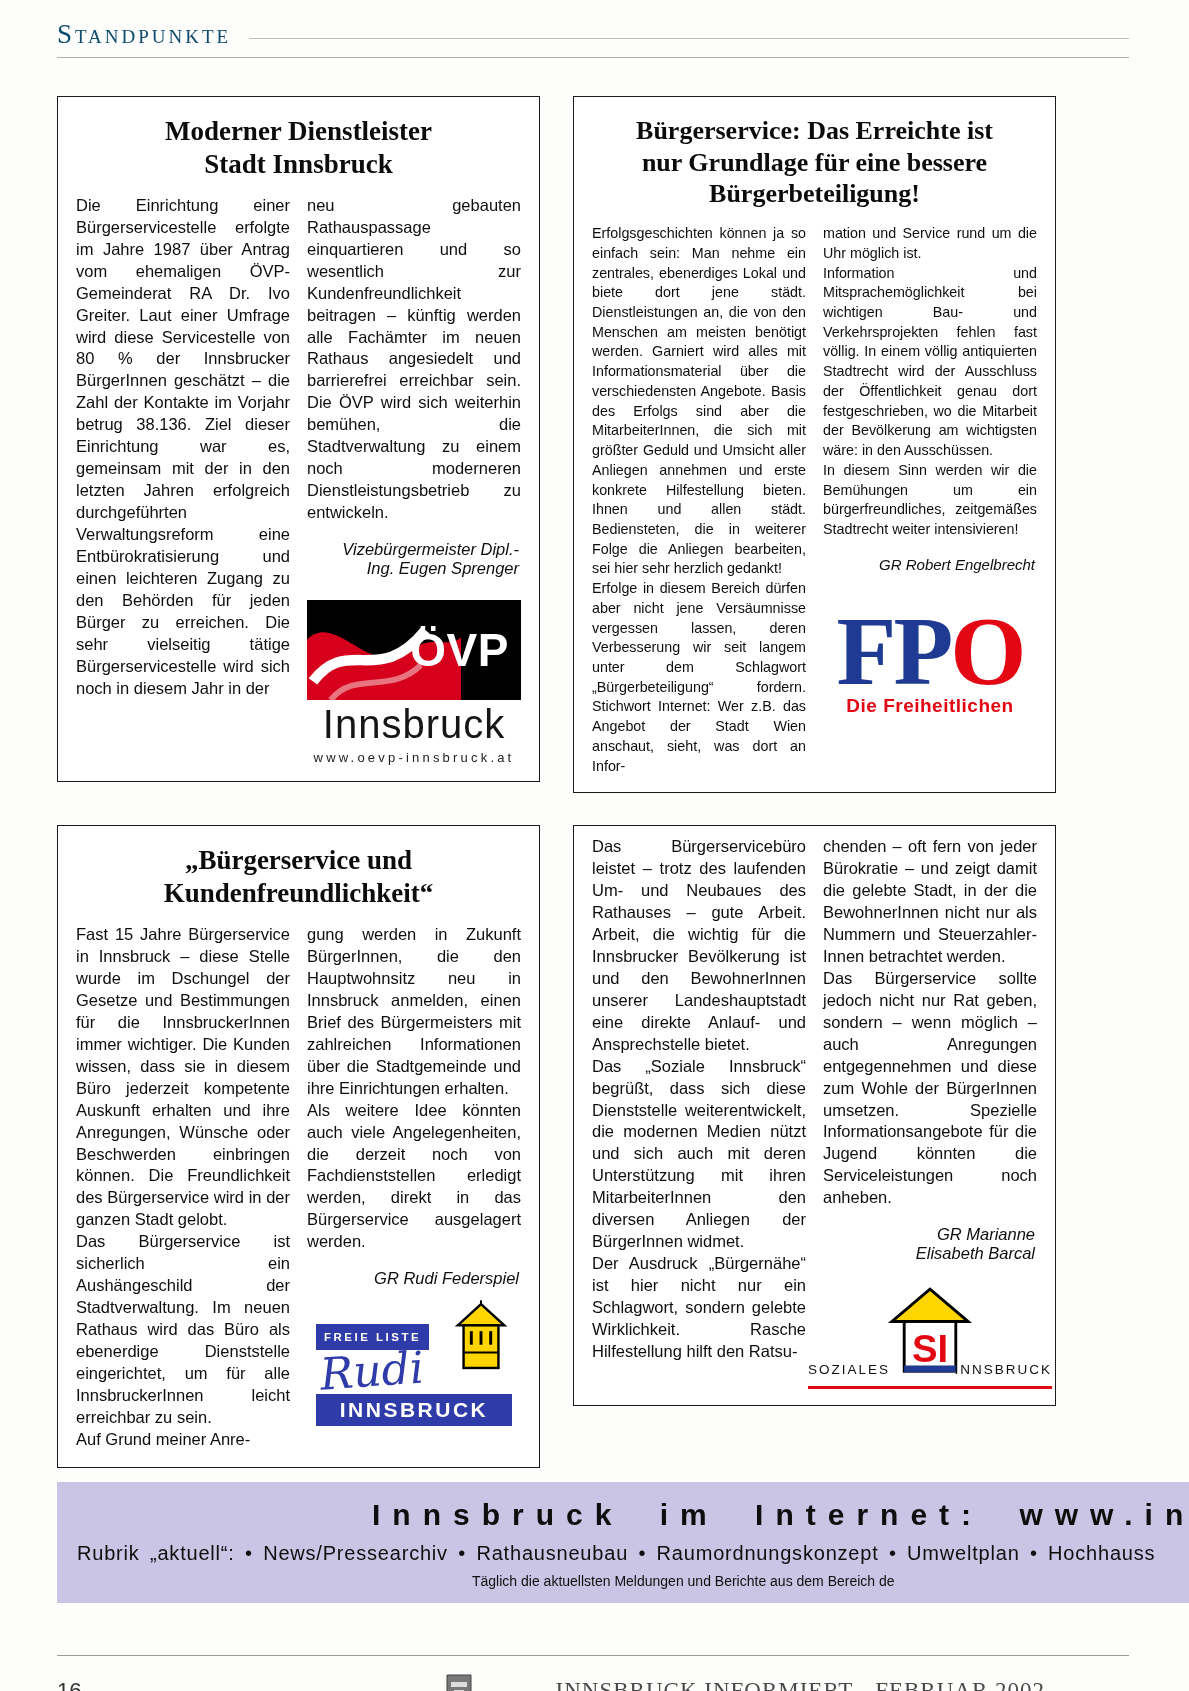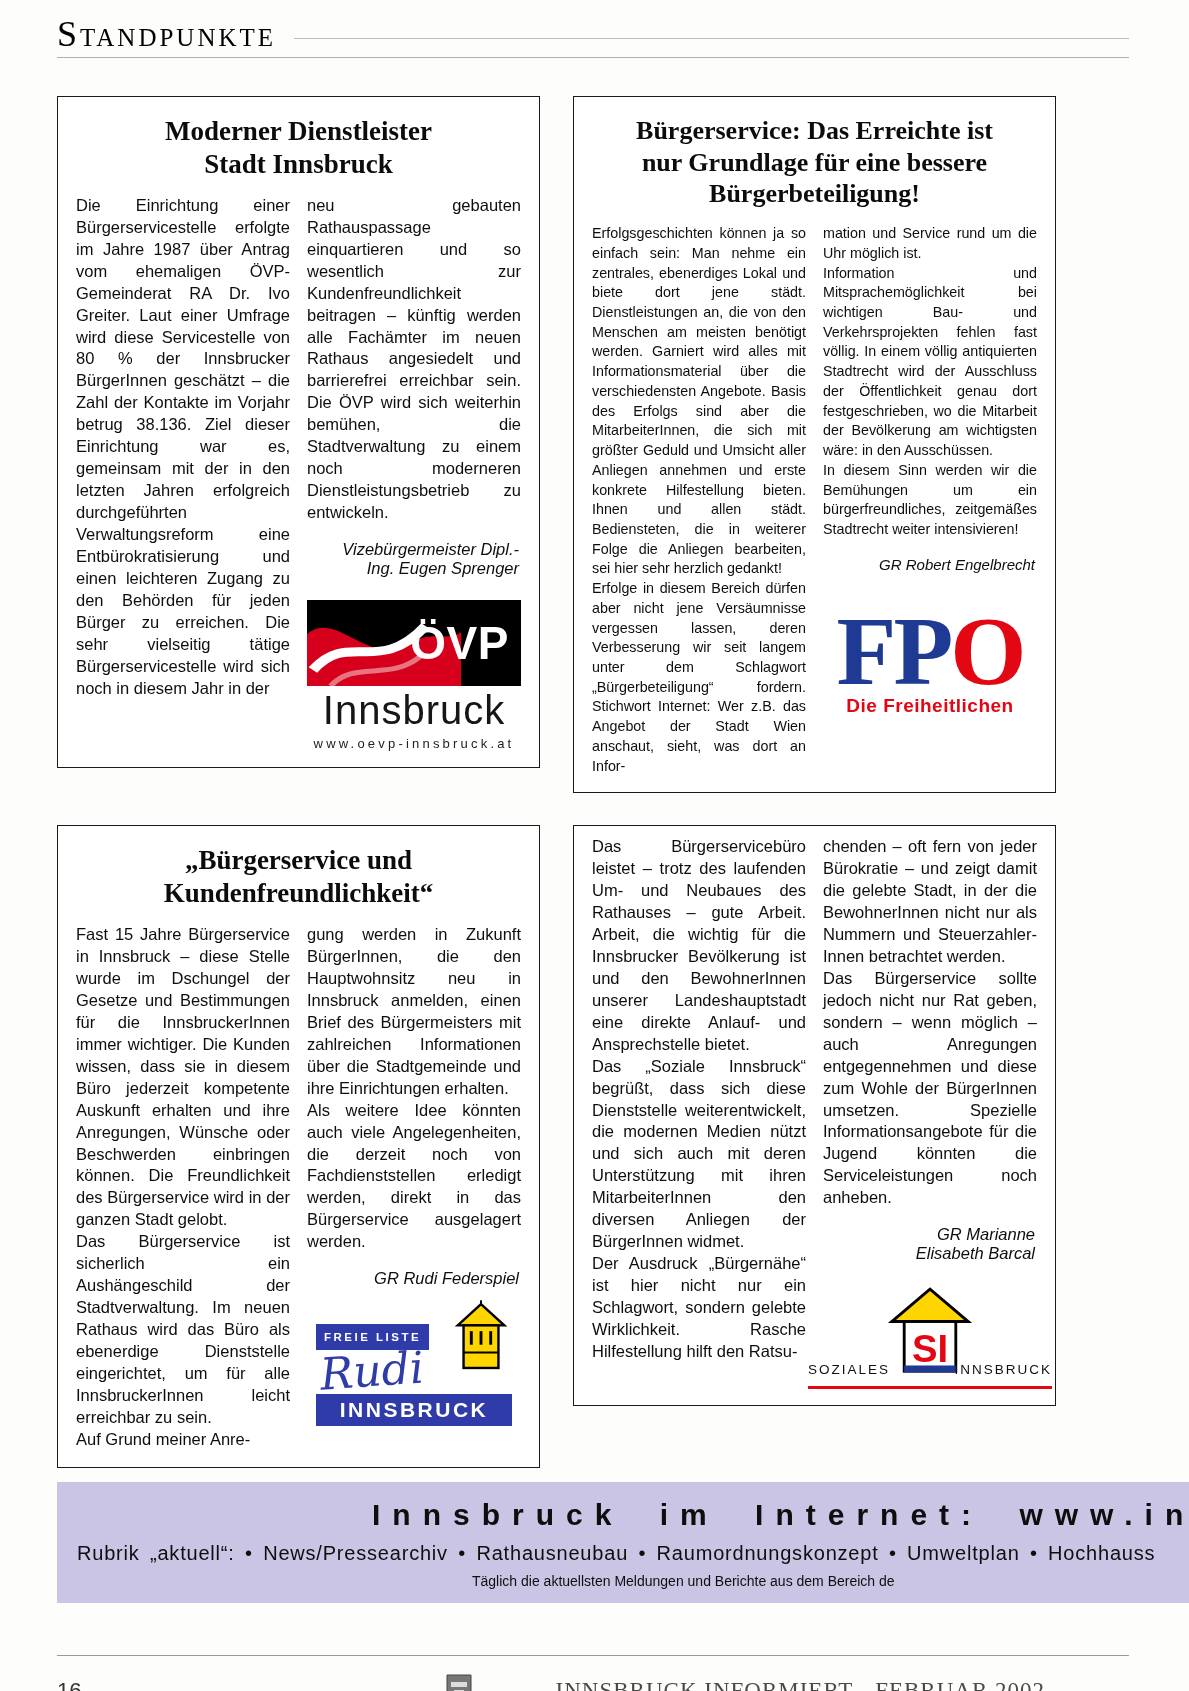--- a/index.html
+++ b/index.html
@@ -4,42 +4,42 @@
 <style>
   html,body{margin:0;padding:0;background:#e9e9e9;}
   .page{
     width:1189px;height:1691px;margin:0 auto;background:#fdfdfc;
     box-sizing:border-box;padding:14px 60px 20px 57px;overflow:hidden;
     font-family:"Liberation Sans",sans-serif;color:#0e0e0e;position:relative;
   }
   
   .masthead{display:flex;align-items:center;gap:18px;height:40px;}
   .masthead-title{font-family:"Liberation Serif",serif;font-variant:small-caps;
-    letter-spacing:3px;font-size:36px;color:#000000;}
+    letter-spacing:3px;font-size:27px;color:#0c4a6e;}
   .masthead-rule{flex:1;border-top:1px solid #bdbdbd;margin-top:8px;}
   .rule-full{border-top:1px solid #b0b0b0;margin-top:3px;}
 
   
   .boxes{margin-top:38px;display:grid;grid-template-columns:483px 483px;
     column-gap:33px;row-gap:32px;align-items:start;}
   .box{border:1.5px solid #1a1a1a;padding:10px 18px 16px;background:#fff;box-sizing:border-box;}
   .box-title{font-family:"Liberation Serif",serif;font-weight:700;font-size:27px;
     line-height:1.22;text-align:center;margin:8px 0 14px;white-space:pre-line;color:#0c0c0c;}
   .box--small .box-title{font-size:26px;}
   .cols{display:flex;gap:17px;}
   .colA{flex:1;min-width:0;}
   .colB{flex:1;min-width:0;display:flex;flex-direction:column;}
   .body-text{text-align:justify;font-size:16.5px;line-height:1.33;white-space:pre-line;hyphens:auto;}
   .box--small .body-text{font-size:14.3px;line-height:1.38;}
   .signature{font-style:italic;text-align:right;font-size:16.5px;margin:16px 2px 8px;white-space:pre-line;}
   .box--small .signature{font-size:15px;}
 
   
   .oevp-logo{margin-top:14px;}
-  .oevp-black{position:relative;height:86px;background:#000;display:flex;align-items:center;
+  .oevp-black{position:relative;height:100px;background:#000;display:flex;align-items:center;
     justify-content:flex-end;padding-right:12px;overflow:hidden;}
   .oevp-swirl{position:absolute;left:0;top:0;height:100%;width:72%;}
   .oevp-abbr{position:relative;color:#fff;font-weight:700;font-size:46px;letter-spacing:0.5px;}
   .oevp-name{font-size:40px;letter-spacing:1px;text-align:center;margin-top:2px;color:#161616;}
   .oevp-url{font-size:13px;letter-spacing:3.2px;text-align:center;color:#222;margin-top:3px;}
 
   
   .fpo-logo{margin-top:30px;text-align:center;}
   .fpo-letters{font-family:"Liberation Serif",serif;font-weight:700;font-size:98px;
     line-height:0.82;letter-spacing:-3px;}

